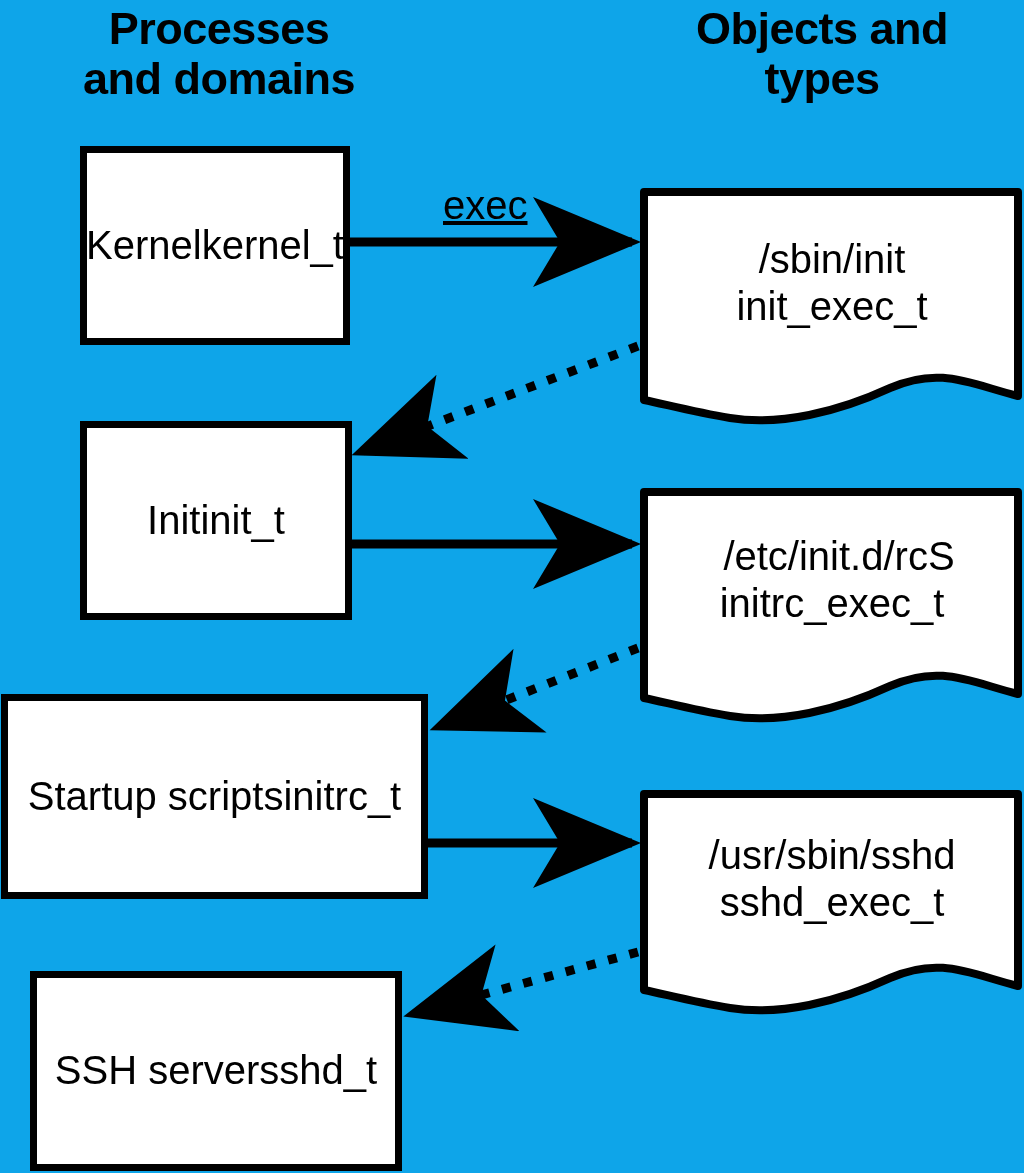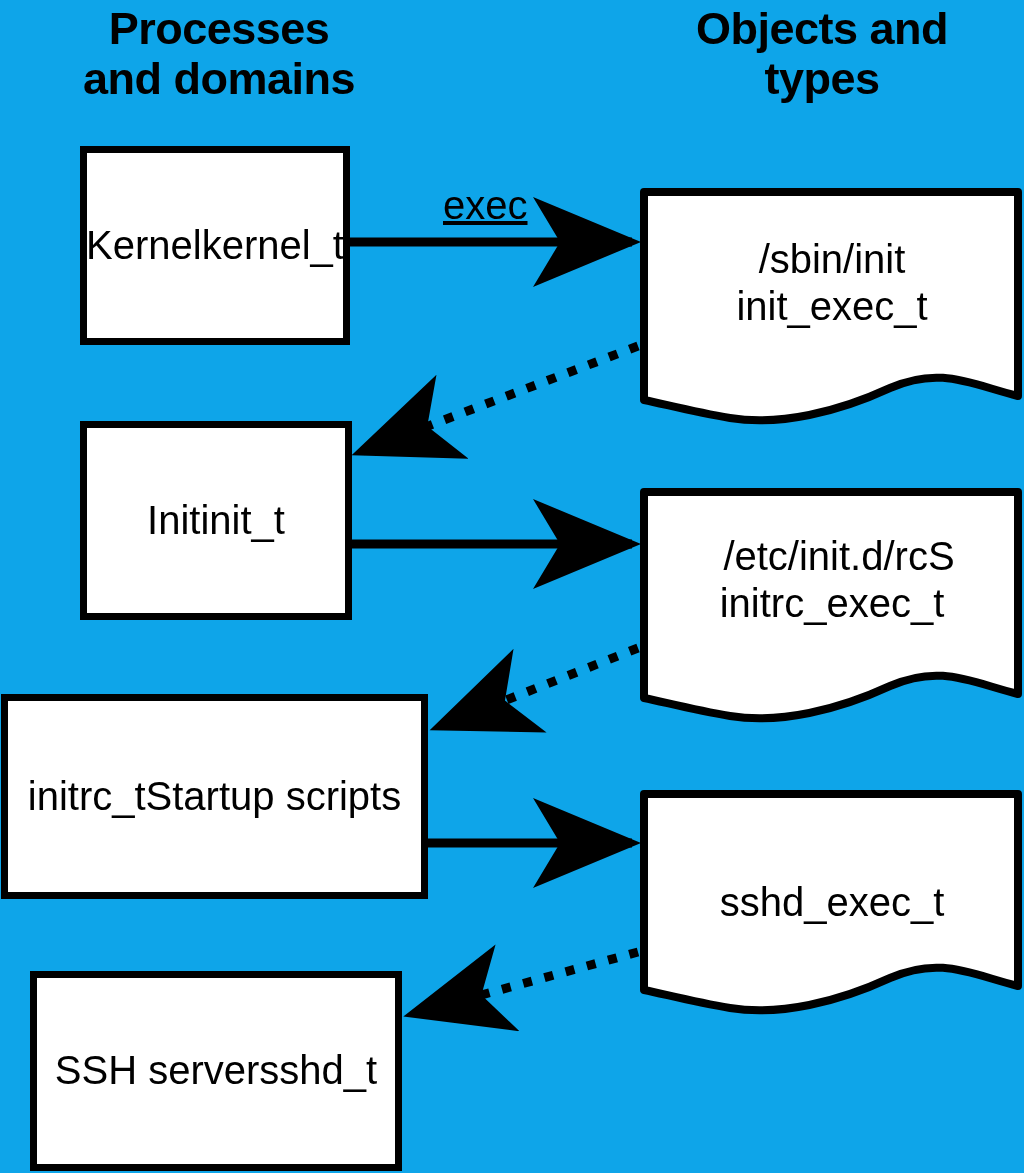--- a/index.html
+++ b/index.html
@@ -100,22 +100,22 @@
     <div class="line">Kernel</div>
     <div class="line">kernel_t</div>
   </div>
 
   <div class="process-box" id="box-init" style="left:80px; top:421px; width:272px; height:199px;">
     <div class="line">Init</div>
     <div class="line">init_t</div>
   </div>
 
   <div class="process-box" id="box-initrc" style="left:1px; top:694px; width:427px; height:205px;">
+    <div class="line">Startup scripts</div>
     <div class="line">initrc_t</div>
-    <div class="line">Startup scripts</div>
   </div>
 
   <div class="process-box" id="box-sshd" style="left:30px; top:971px; width:372px; height:200px;">
     <div class="line">SSH server</div>
     <div class="line">sshd_t</div>
   </div>
 
   <div class="object-shape" id="shape-init-exec" style="left:640px; top:188px; width:384px; height:240px;">
     <svg width="384" height="240" viewBox="0 0 384 240">
       <path d="M 4 4 L 378 4 L 378 208 C 330 196 300 178 250 200 C 198 224 140 238 90 230 C 54 224 24 216 4 212 Z" fill="#ffffff" stroke="#000000" stroke-width="8" stroke-linejoin="round" stroke-linecap="round"></path>
@@ -129,20 +129,21 @@
       <path d="M 4 4 L 378 4 L 378 206 C 330 194 300 176 250 198 C 198 222 140 236 90 228 C 54 222 24 214 4 210 Z" fill="#ffffff" stroke="#000000" stroke-width="8" stroke-linejoin="round" stroke-linecap="round"></path>
     </svg>
     <div class="object-label" style="top:45px;padding-left:7px;">/etc/init.d/rcS</div>
     <div class="object-label" style="top:92px;">initrc_exec_t</div>
   </div>
 
   <div class="object-shape" id="shape-sshd-exec" style="left:640px; top:790px; width:384px; height:228px;">
     <svg width="384" height="228" viewBox="0 0 384 228">
       <path d="M 4 4 L 378 4 L 378 196 C 330 184 300 166 250 188 C 198 212 140 226 90 218 C 54 212 24 204 4 200 Z" fill="#ffffff" stroke="#000000" stroke-width="8" stroke-linejoin="round" stroke-linecap="round"></path>
     </svg>
+    <div class="object-label" style="top:42px;">/usr/sbin/sshd</div>
     <div class="object-label" style="top:89px;">sshd_exec_t</div>
   </div>
 
   <svg id="connectors" viewBox="0 0 1024 1173">
     <defs>
       <marker id="arrowhead-solid" markerWidth="14" markerHeight="14" refX="11" refY="5" orient="auto" markerUnits="strokeWidth">
         <path d="M 0 0 L 12 5 L 0 10 L 3 5 Z" fill="#000000"></path>
       </marker>
       <marker id="arrowhead-dotted" markerWidth="14" markerHeight="14" refX="11" refY="5" orient="auto" markerUnits="strokeWidth">
         <path d="M 0 0 L 12 5 L 0 10 L 3 5 Z" fill="#000000"></path>

